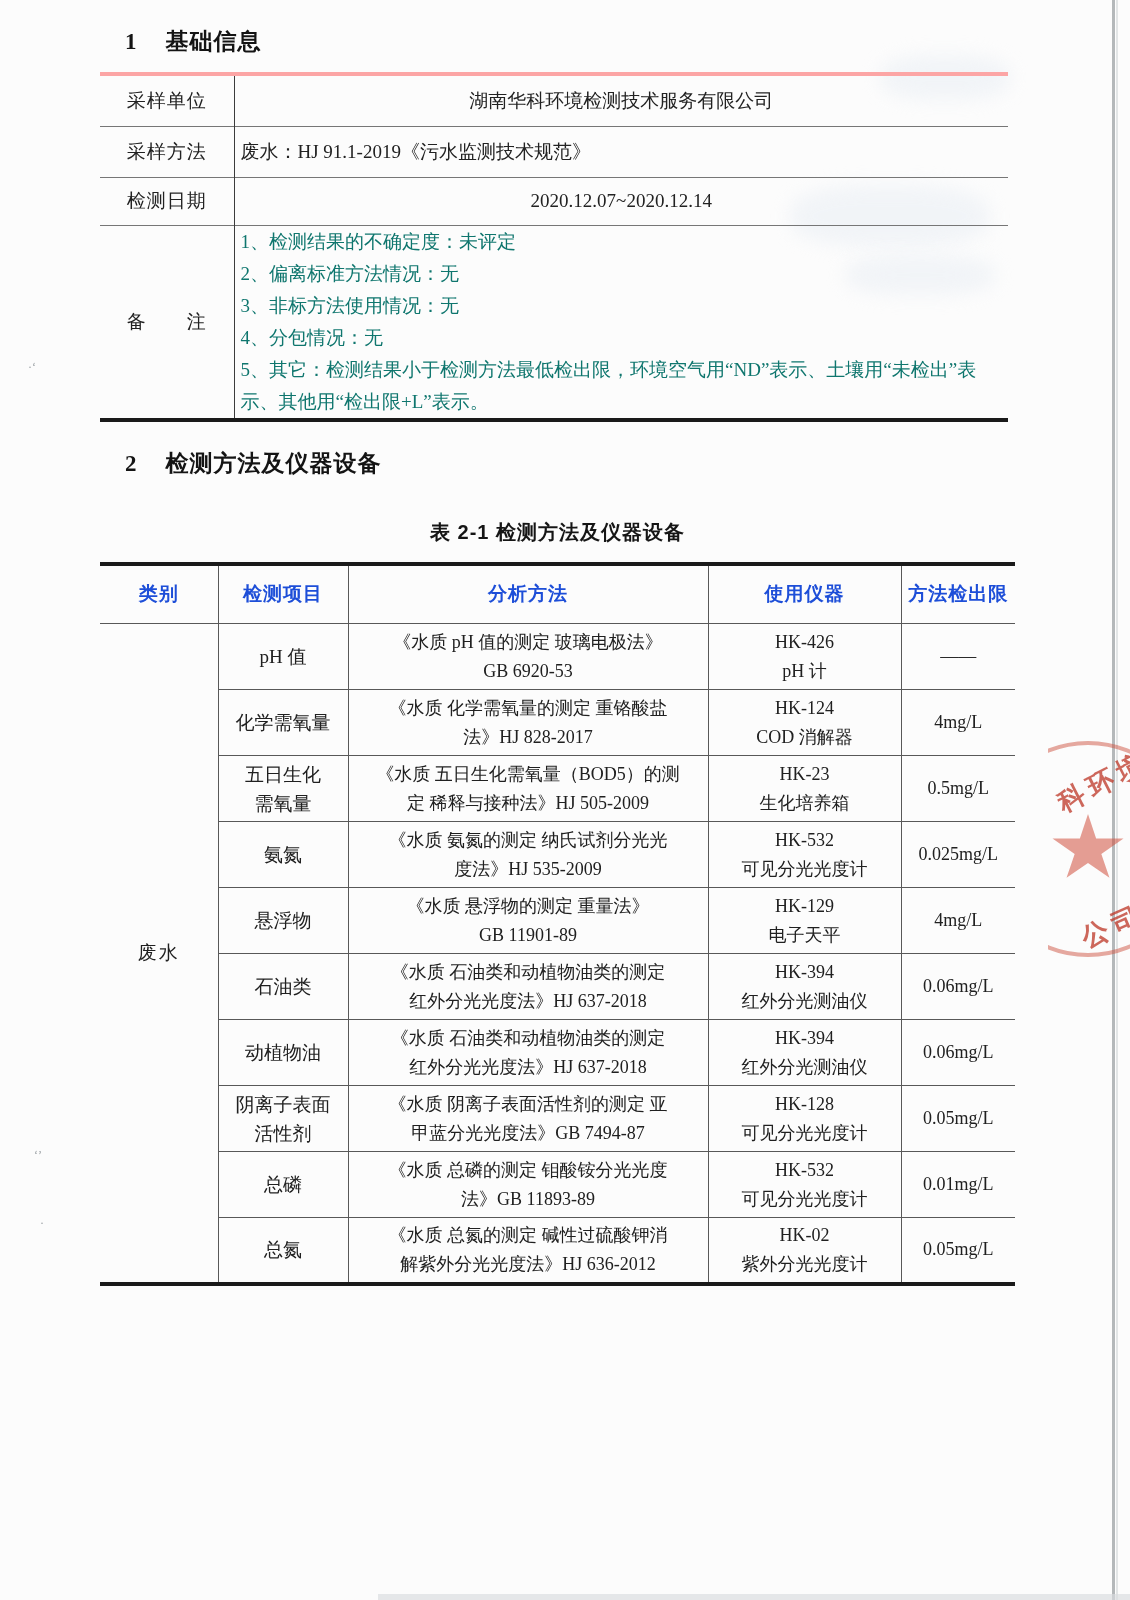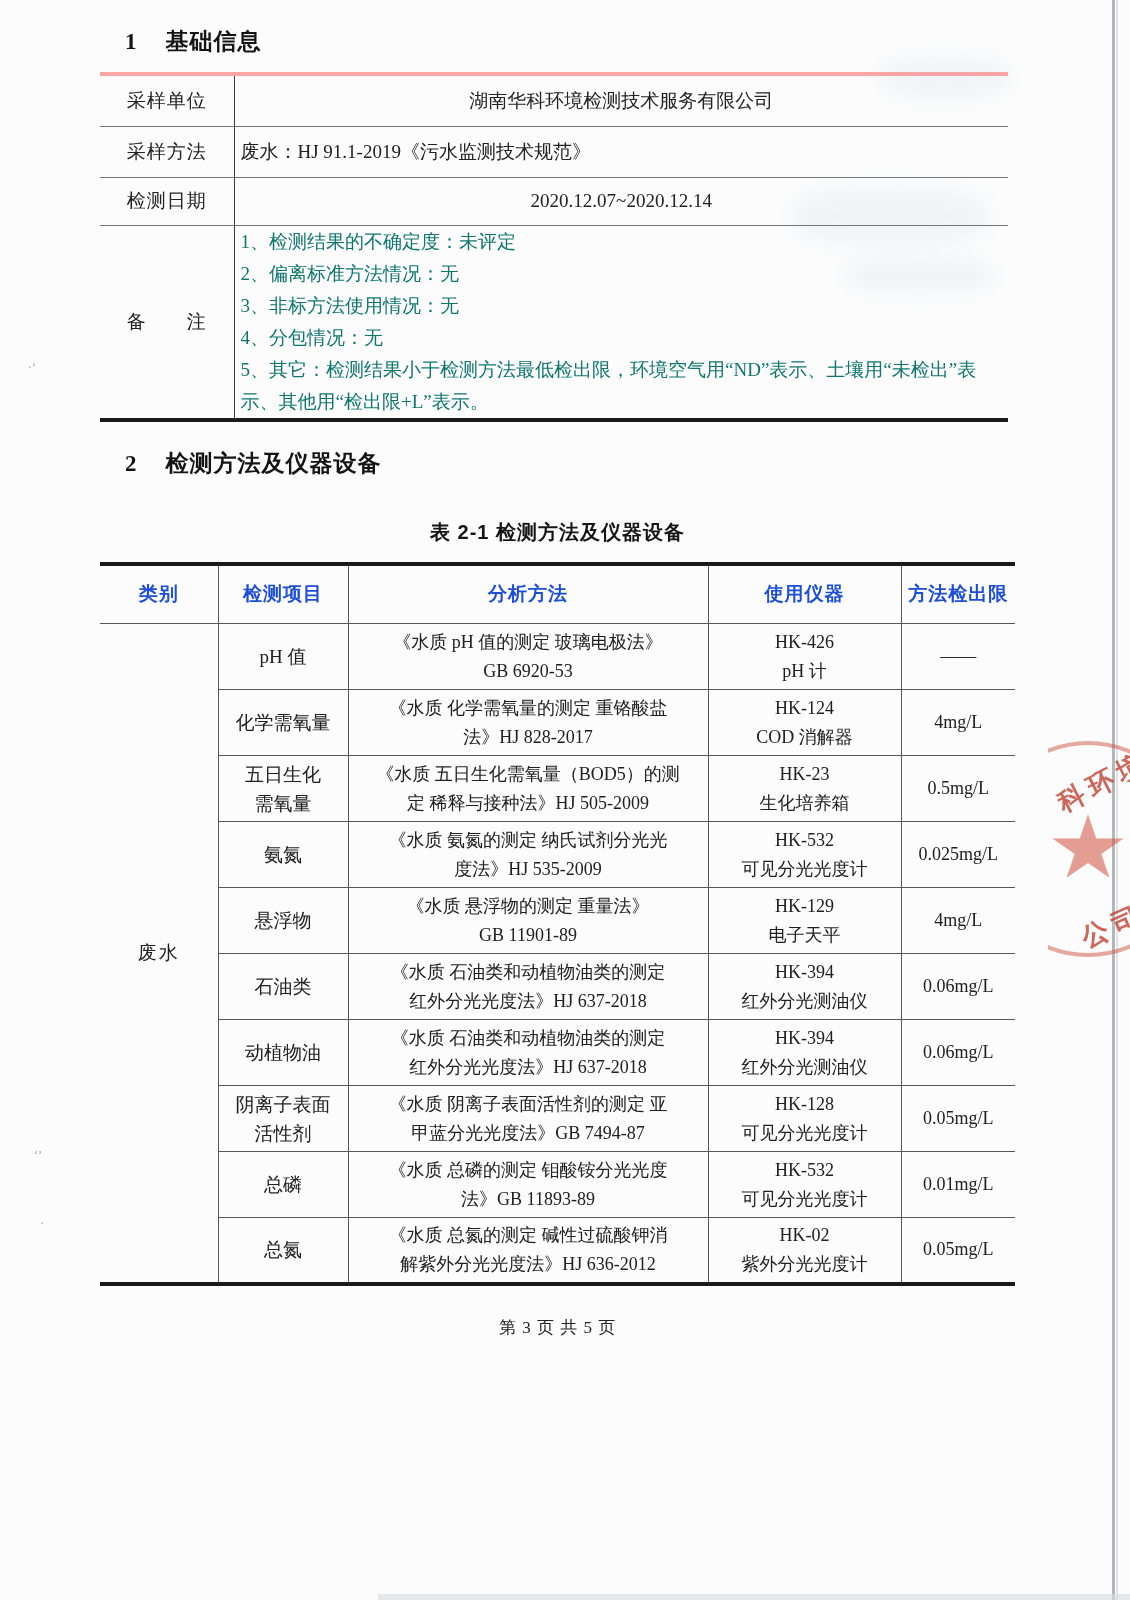--- a/index.html
+++ b/index.html
@@ -252,21 +252,20 @@
           <td class="preline">总氮</td>
           <td class="method preline">《水质  总氮的测定  碱性过硫酸钾消
 解紫外分光光度法》HJ 636-2012</td>
           <td class="instr preline">HK-02
 紫外分光光度计</td>
           <td class="limit">0.05mg/L</td>
         </tr>
       </tbody>
     </table>
 
-    <div class="footer">第 3 页 共 5 页</div>
   </div>
 
   <div class="stamp">
     <div class="stamp-ring"></div>
     <div class="stamp-star"></div>
     <div class="stamp-txt top">科环境</div>
     <div class="stamp-txt bottom">公司</div>
   </div>
 
 </div>

